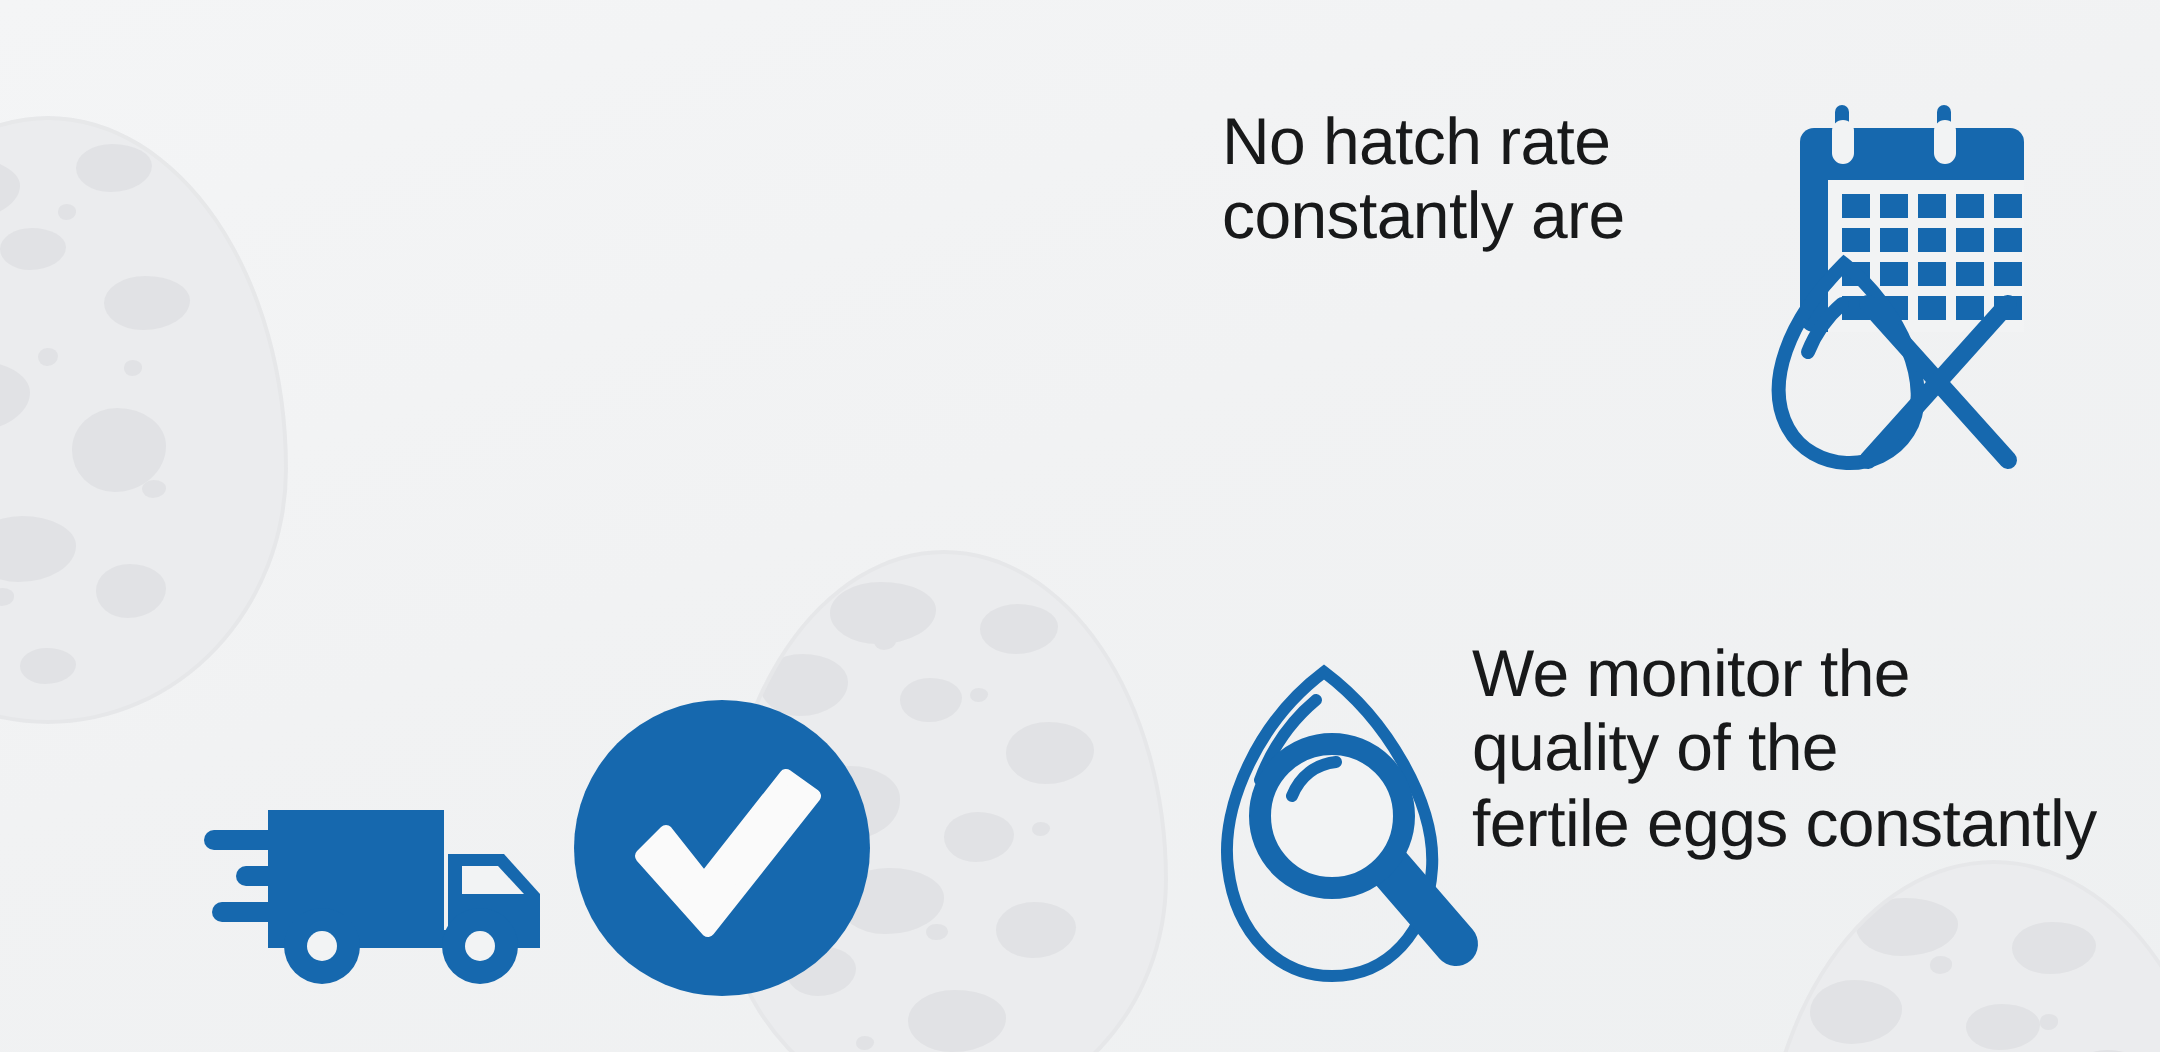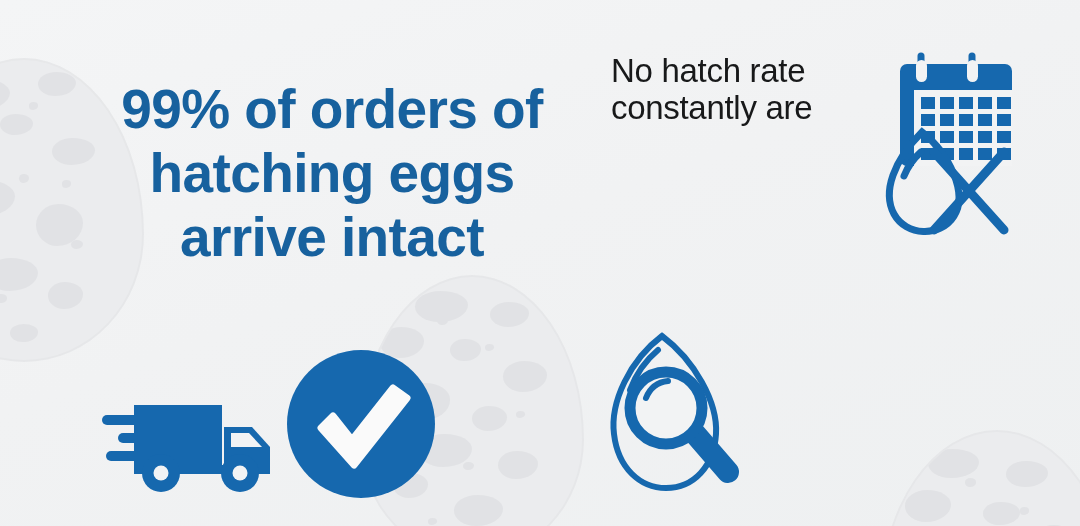--- a/index.html
+++ b/index.html
@@ -163,31 +163,31 @@
       <span class="speck" style="left:44%;top:24%;width:16%;height:8%;"></span>
       <span class="speck" style="left:66%;top:32%;width:18%;height:10%;"></span>
 
       <span class="speck" style="left:36%;top:16%;width:5%;height:3%;"></span>
       <span class="speck" style="left:60%;top:26%;width:4%;height:2.5%;"></span>
 
     </div>
 
   </div>
 
-  <div class="headline" id="headline">
-    <span class="line">99% of orders of</span>
-    <span class="line">hatching eggs</span>
-    <span class="line">arrive intact</span>
-  </div>
 
   <div class="body-text" id="text-no-guarantee">
     <span class="line">No hatch rate</span>
     <span class="line">constantly are</span>
   </div>
 
+  <div class="body-text" id="text-monitor">
+    <span class="line">We monitor the</span>
+    <span class="line">quality of the</span>
+    <span class="line">fertile eggs constantly</span>
+  </div>
 
   <div class="icon" id="icon-truck">
     <svg viewBox="0 0 180 110" width="180" height="110" aria-hidden="true">
       <g fill="#1668ae">
 
         <rect x="2" y="30" width="72" height="10" rx="5"></rect>
         <rect x="18" y="48" width="70" height="10" rx="5"></rect>
         <rect x="6" y="66" width="58" height="10" rx="5"></rect>
 
         <path d="M34 20 L122 20 L122 86 L34 86 Z"></path>

